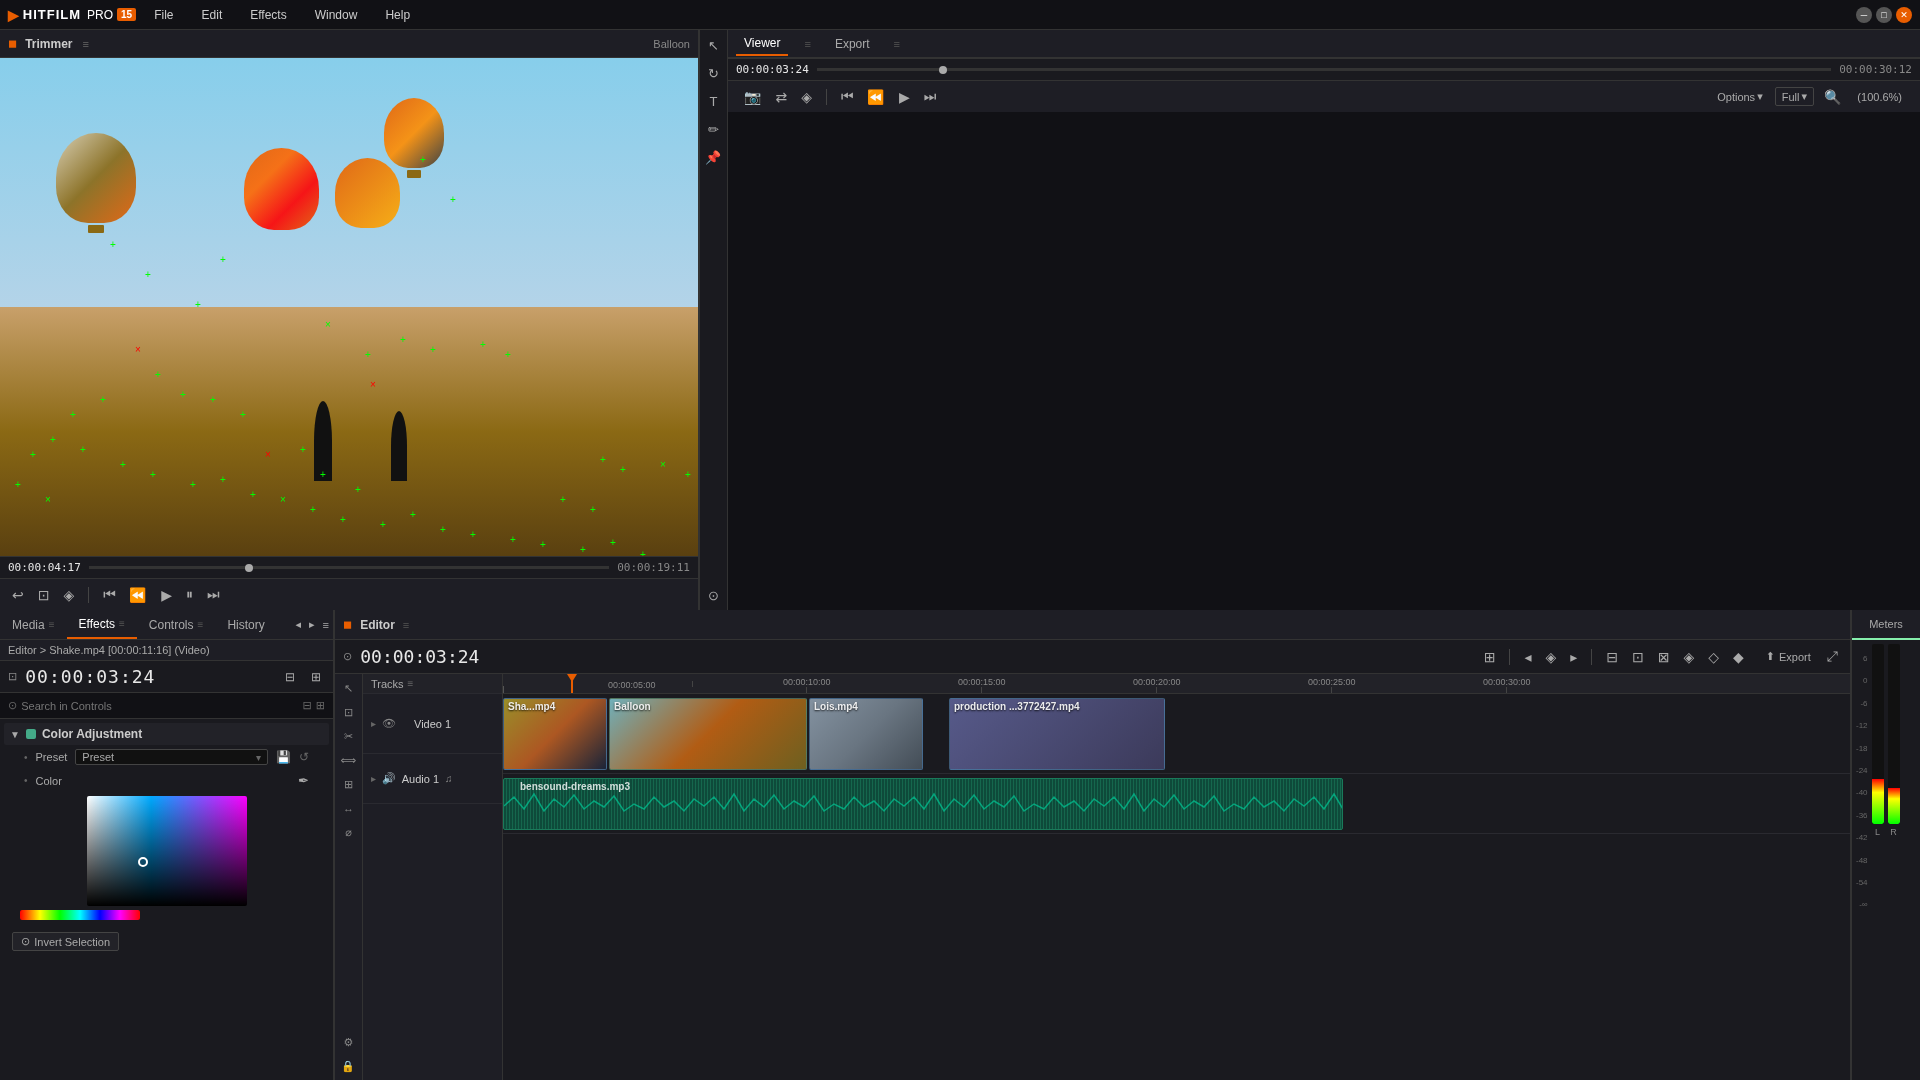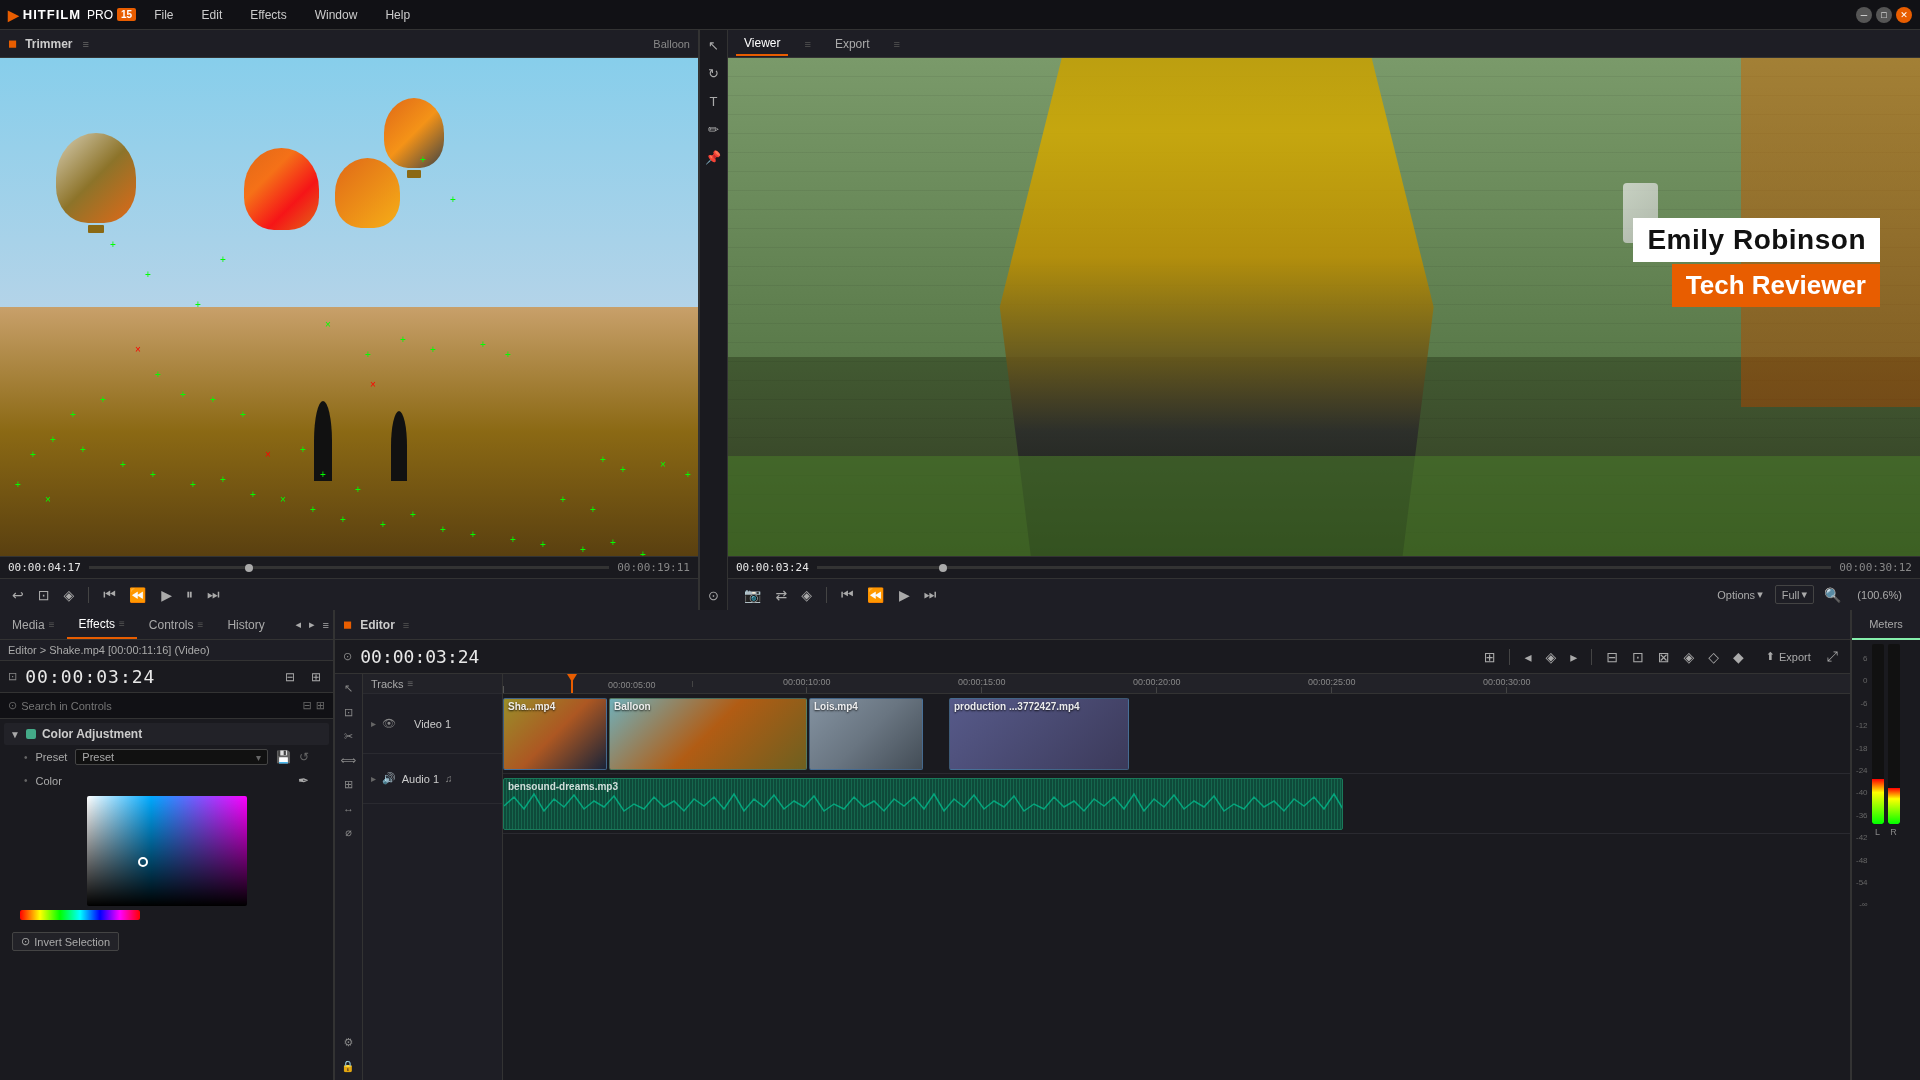--- a/index.html
+++ b/index.html
@@ -813,42 +813,20 @@
       <div class="side-tool">⊙</div>
     </div>
 
     <div id="viewer-panel">
       <div id="viewer-header">
         <span class="viewer-tab active">Viewer</span>
         <span style="color:#555;font-size:11px;">≡</span>
         <span class="viewer-tab">Export</span>
         <span style="color:#555;font-size:11px;">≡</span>
       </div>
-      <div id="viewer-video">
-
-        <div style="width:100%;height:100%;background:linear-gradient(180deg, #6a8a5a 0%, #4a6a3a 40%, #3a4a2a 80%, #2a3a1a 100%);position:relative;">
-
-          <div style="position:absolute;top:0;left:0;right:0;height:60%;background:linear-gradient(180deg,#7a9a6a,#5a7a4a);"></div>
-
-          <div style="position:absolute;top:0;left:0;right:0;height:100%;background:repeating-linear-gradient(180deg,rgba(0,0,0,0) 0px,rgba(0,0,0,0) 18px,rgba(0,0,0,0.15) 18px,rgba(0,0,0,0.15) 19px);opacity:0.4;"></div>
-
-          <div style="position:absolute;left:15%;top:0;bottom:0;width:52%;background:linear-gradient(180deg,#c8a000 0%,#d4aa00 15%,#c09000 40%,#2a2a2a 75%,#111 100%);clip-path:polygon(25% 0%,75% 0%,85% 50%,80% 100%,20% 100%,15% 50%);opacity:0.85;"></div>
-
-          <div style="position:absolute;right:22%;top:25%;width:35px;height:60px;background:linear-gradient(135deg,#eee,#ccc);border-radius:4px;opacity:0.7;"></div>
-
-          <div style="position:absolute;bottom:0;left:0;right:0;height:20%;background:#4a7a2a;opacity:0.6;"></div>
-
-          <div style="position:absolute;top:0;right:0;width:15%;height:70%;background:linear-gradient(180deg,#cc6600,#aa4400);opacity:0.5;"></div>
-
-          <div class="name-lower-third">
-            <div class="name-box">Emily Robinson</div>
-            <div class="title-box">Tech Reviewer</div>
-          </div>
-        </div>
-      </div>
       <div id="viewer-timeline">
         <span style="font-family:monospace;font-size:11px;color:#e8e8e8;">00:00:03:24</span>
         <div style="flex:1;height:3px;background:#333;margin:0 8px;position:relative;">
           <div style="position:absolute;left:12%;top:-2px;width:8px;height:8px;background:#aaa;border-radius:50%;"></div>
         </div>
         <span style="font-family:monospace;font-size:11px;color:#888;">00:00:30:12</span>
       </div>
       <div id="viewer-controls">
         <div class="viewer-ctrl-left">
           <span class="ctrl-btn">📷</span>
@@ -1059,29 +1037,29 @@
             <div class="clip" style="left:106px;width:198px;background:linear-gradient(135deg,#3a6a4a,#2a4a3a);">
               <div class="clip-label">Balloon</div>
               <div style="width:100%;height:100%;background:linear-gradient(135deg,#87ceeb,#e85d00,#8b6914);opacity:0.7;"></div>
             </div>
 
             <div class="clip" style="left:306px;width:114px;background:linear-gradient(135deg,#2a5a8a,#1a3a5a);">
               <div class="clip-label">Lois.mp4</div>
               <div style="width:100%;height:100%;background:linear-gradient(135deg,#aaa,#888,#555);opacity:0.7;"></div>
             </div>
 
-            <div class="clip" style="left:446px;width:180px;background:linear-gradient(135deg,#2a5a8a,#1a3a5a);">
+            <div class="clip" style="left:446px;width:216px;background:linear-gradient(135deg,#2a5a8a,#1a3a5a);">
               <div class="clip-label">production ...3772427.mp4</div>
               <div style="width:100%;height:100%;background:linear-gradient(135deg,#6a5a8a,#4a3a5a);opacity:0.7;"></div>
             </div>
           </div>
 
           <div id="audio-track">
             <div class="audio-clip" style="left:0px;width:840px;">
-              <div style="position:absolute;top:2px;left:4px;font-size:10px;color:rgba(255,255,255,0.8);font-weight:600;z-index:2;">bensound-dreams.mp3</div>
+              <div style="position:absolute;top:2px;left:16px;font-size:10px;color:rgba(255,255,255,0.8);font-weight:600;z-index:2;">bensound-dreams.mp3</div>
               <div class="audio-waveform"></div>
 
               <svg style="position:absolute;top:10px;left:0;width:100%;height:35px;">
                 <polyline points="0,17 10,8 20,20 30,5 40,22 50,10 60,18 70,6 80,20 90,12 100,18 110,7 120,22 130,15 140,20 150,8 160,18 170,12 180,22 190,10 200,17 210,8 220,20 230,5 240,22 250,10 260,18 270,6 280,20 290,12 300,18 310,7 320,22 330,15 340,20 350,8 360,18 370,12 380,22 390,10 400,17 410,8 420,20 430,5 440,22 450,10 460,18 470,6 480,20 490,12 500,18 510,7 520,22 530,15 540,20 550,8 560,18 570,12 580,22 590,10 600,17 610,8 620,20 630,5 640,22 650,10 660,18 670,6 680,20 690,12 700,18 710,7 720,22 730,15 740,20 750,8 760,18 770,12 780,22 790,10 800,17 810,8 820,20 830,5 840,22" fill="none" stroke="rgba(0,200,150,0.7)" stroke-width="1.5"></polyline>
               </svg>
             </div>
           </div>
         </div>
       </div>
     </div>

